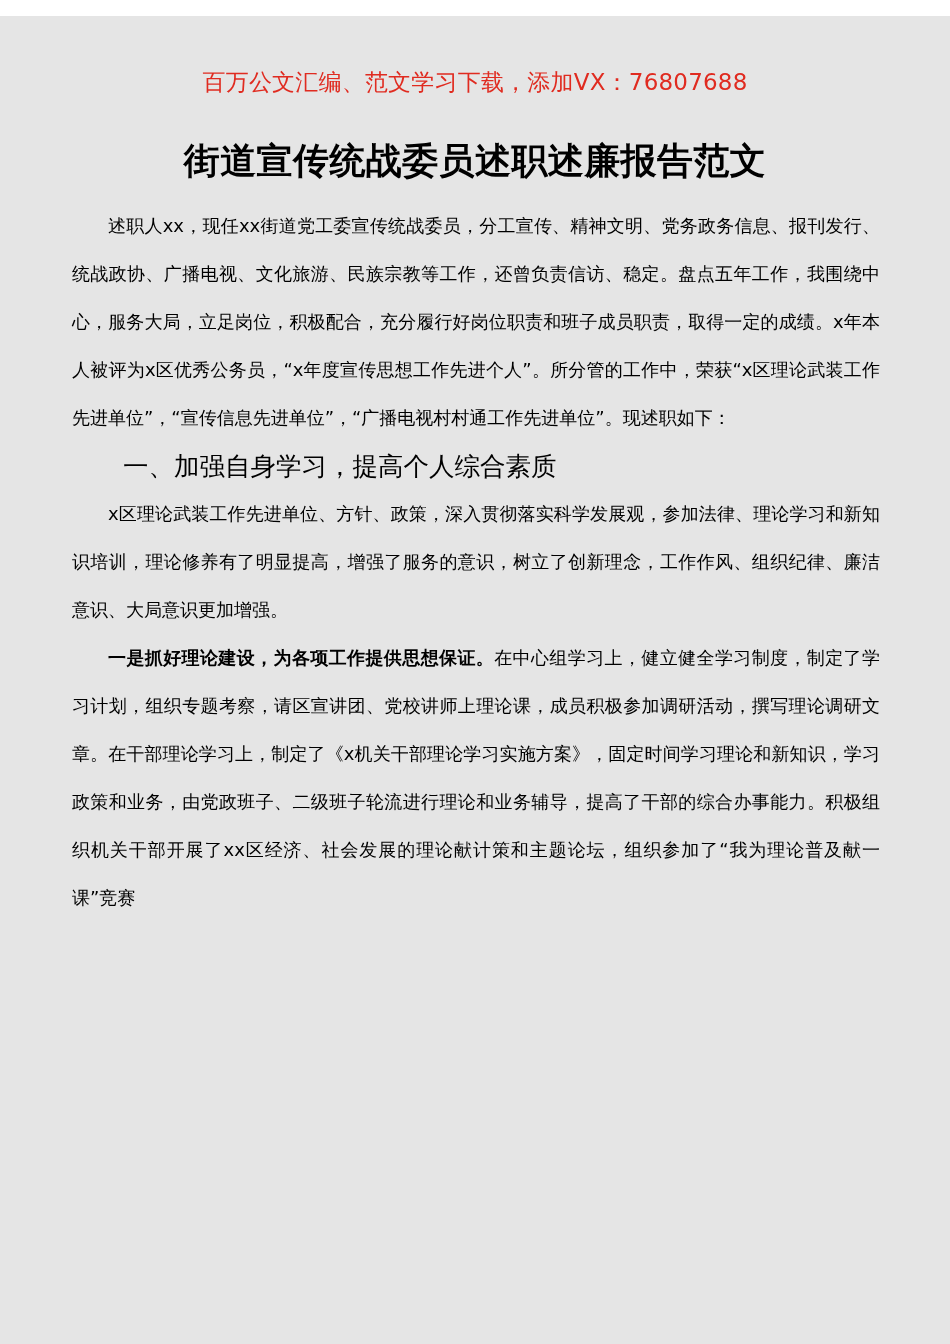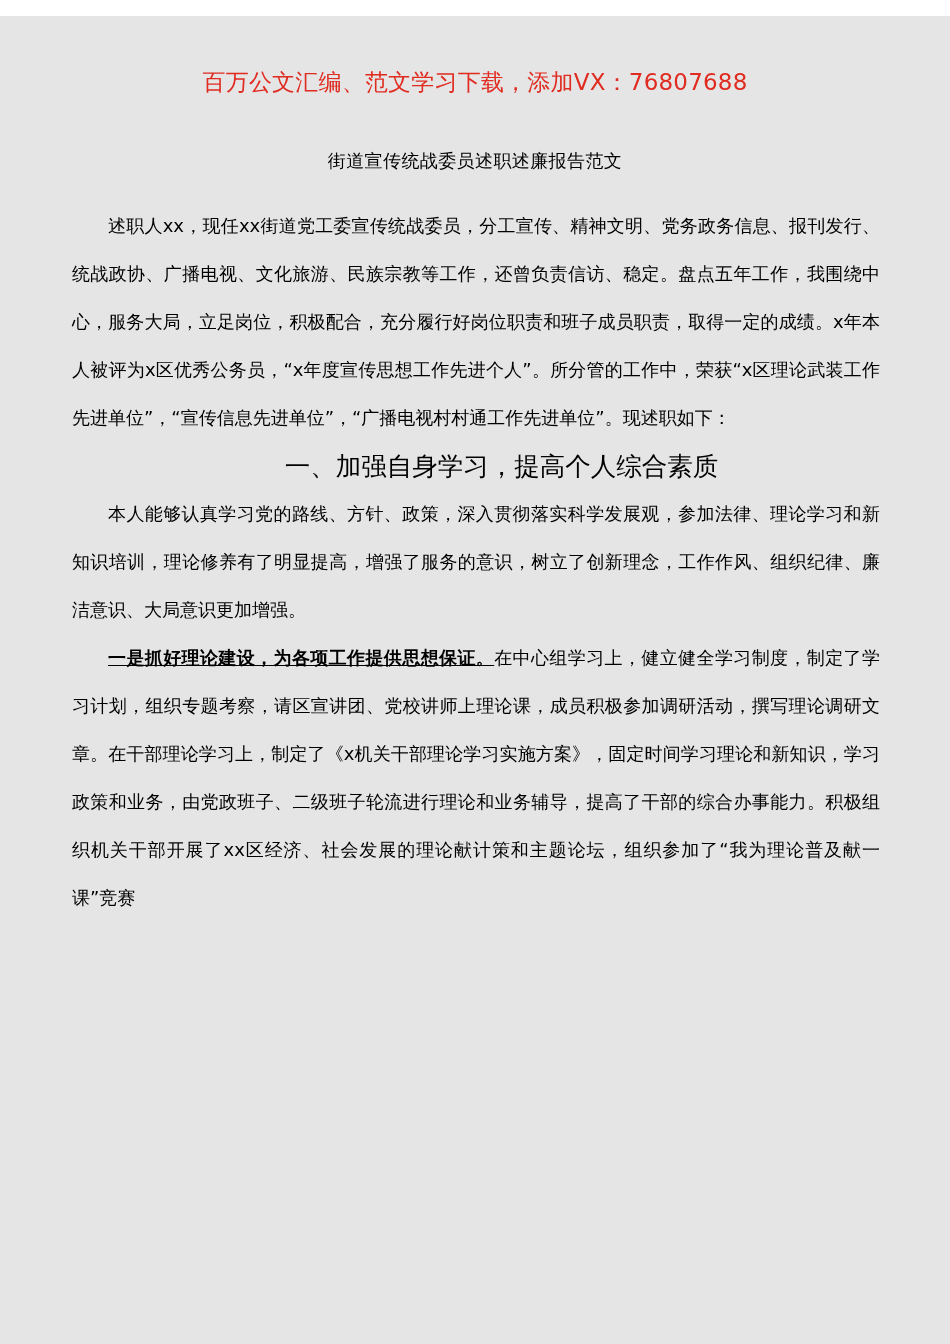--- a/index.html
+++ b/index.html
@@ -34,23 +34,23 @@
     font-weight: 400;
     letter-spacing: 0.2px;
     white-space: nowrap;
   }
   .doc-title {
     position: absolute;
     top: 126px;
     left: 0;
     width: 950px;
     text-align: center;
-    font-size: 18px;
+    font-size: 36px;
     line-height: 38px;
-    font-weight: 400;
+    font-weight: 700;
     letter-spacing: 0.4px;
   }
   .body-wrap {
     position: absolute;
     top: 186px;
     left: 72px;
     width: 808px;
   }
   p.para {
     margin: 0;
@@ -61,44 +61,43 @@
     text-indent: 2em;
     letter-spacing: 0px;
     word-break: break-all;
     font-weight: 400;
   }
   p.heading-para {
     margin: 0;
     font-size: 25.5px;
     line-height: 48px;
     text-indent: 2em;
-    text-align: center;
+    text-align: left;
     font-weight: 400;
     white-space: nowrap;
   }
   .bold-run {
     font-weight: 700;
-    text-decoration: underline;
   }
 </style>
 </head>
 <body>
 
 <div class="page">
 
   <div class="watermark-banner" style="color:#e02b20;">百万公文汇编、范文学习下载，添加VX：76807688</div>
 
   <div class="doc-title">街道宣传统战委员述职述廉报告范文</div>
 
   <div class="body-wrap">
 
     <p class="para">述职人xx，现任xx街道党工委宣传统战委员，分工宣传、精神文明、党务政务信息、报刊发行、统战政协、广播电视、文化旅游、民族宗教等工作，还曾负责信访、稳定。盘点五年工作，我围绕中心，服务大局，立足岗位，积极配合，充分履行好岗位职责和班子成员职责，取得一定的成绩。x年本人被评为x区优秀公务员，“x年度宣传思想工作先进个人”。所分管的工作中，荣获“x区理论武装工作先进单位”，“宣传信息先进单位”，“广播电视村村通工作先进单位”。现述职如下：</p>
 
     <p class="heading-para">一、加强自身学习，提高个人综合素质</p>
 
-    <p class="para">本人能够认真学习党的路线、方针、政策，深入贯彻落实科学发展观，参加法律、理论学习和新知识培训，理论修养有了明显提高，增强了服务的意识，树立了创新理念，工作作风、组织纪律、廉洁意识、大局意识更加增强。</p>
+    <p class="para">x区理论武装工作先进单位、方针、政策，深入贯彻落实科学发展观，参加法律、理论学习和新知识培训，理论修养有了明显提高，增强了服务的意识，树立了创新理念，工作作风、组织纪律、廉洁意识、大局意识更加增强。</p>
 
 
     <p class="para"><span class="bold-run">一是抓好理论建设，为各项工作提供思想保证。</span><span>在中心组学习上，健立健全学习制度，制定了学习计划，组织专题考察，请区宣讲团、党校讲师上理论课，成员积极参加调研活动，撰写理论调研文章。在干部理论学习上，制定了《x机关干部理论学习实施方案》，固定时间学习理论和新知识，学习政策和业务，由党政班子、二级班子轮流进行理论和业务辅导，提高了干部的综合办事能力。积极组织机关干部开展了xx区经济、社会发展的理论献计策和主题论坛，组织参加了“我为理论普及献一课”竞赛</span></p>
 
   </div>
 
 </div>
 
 </body></html>

